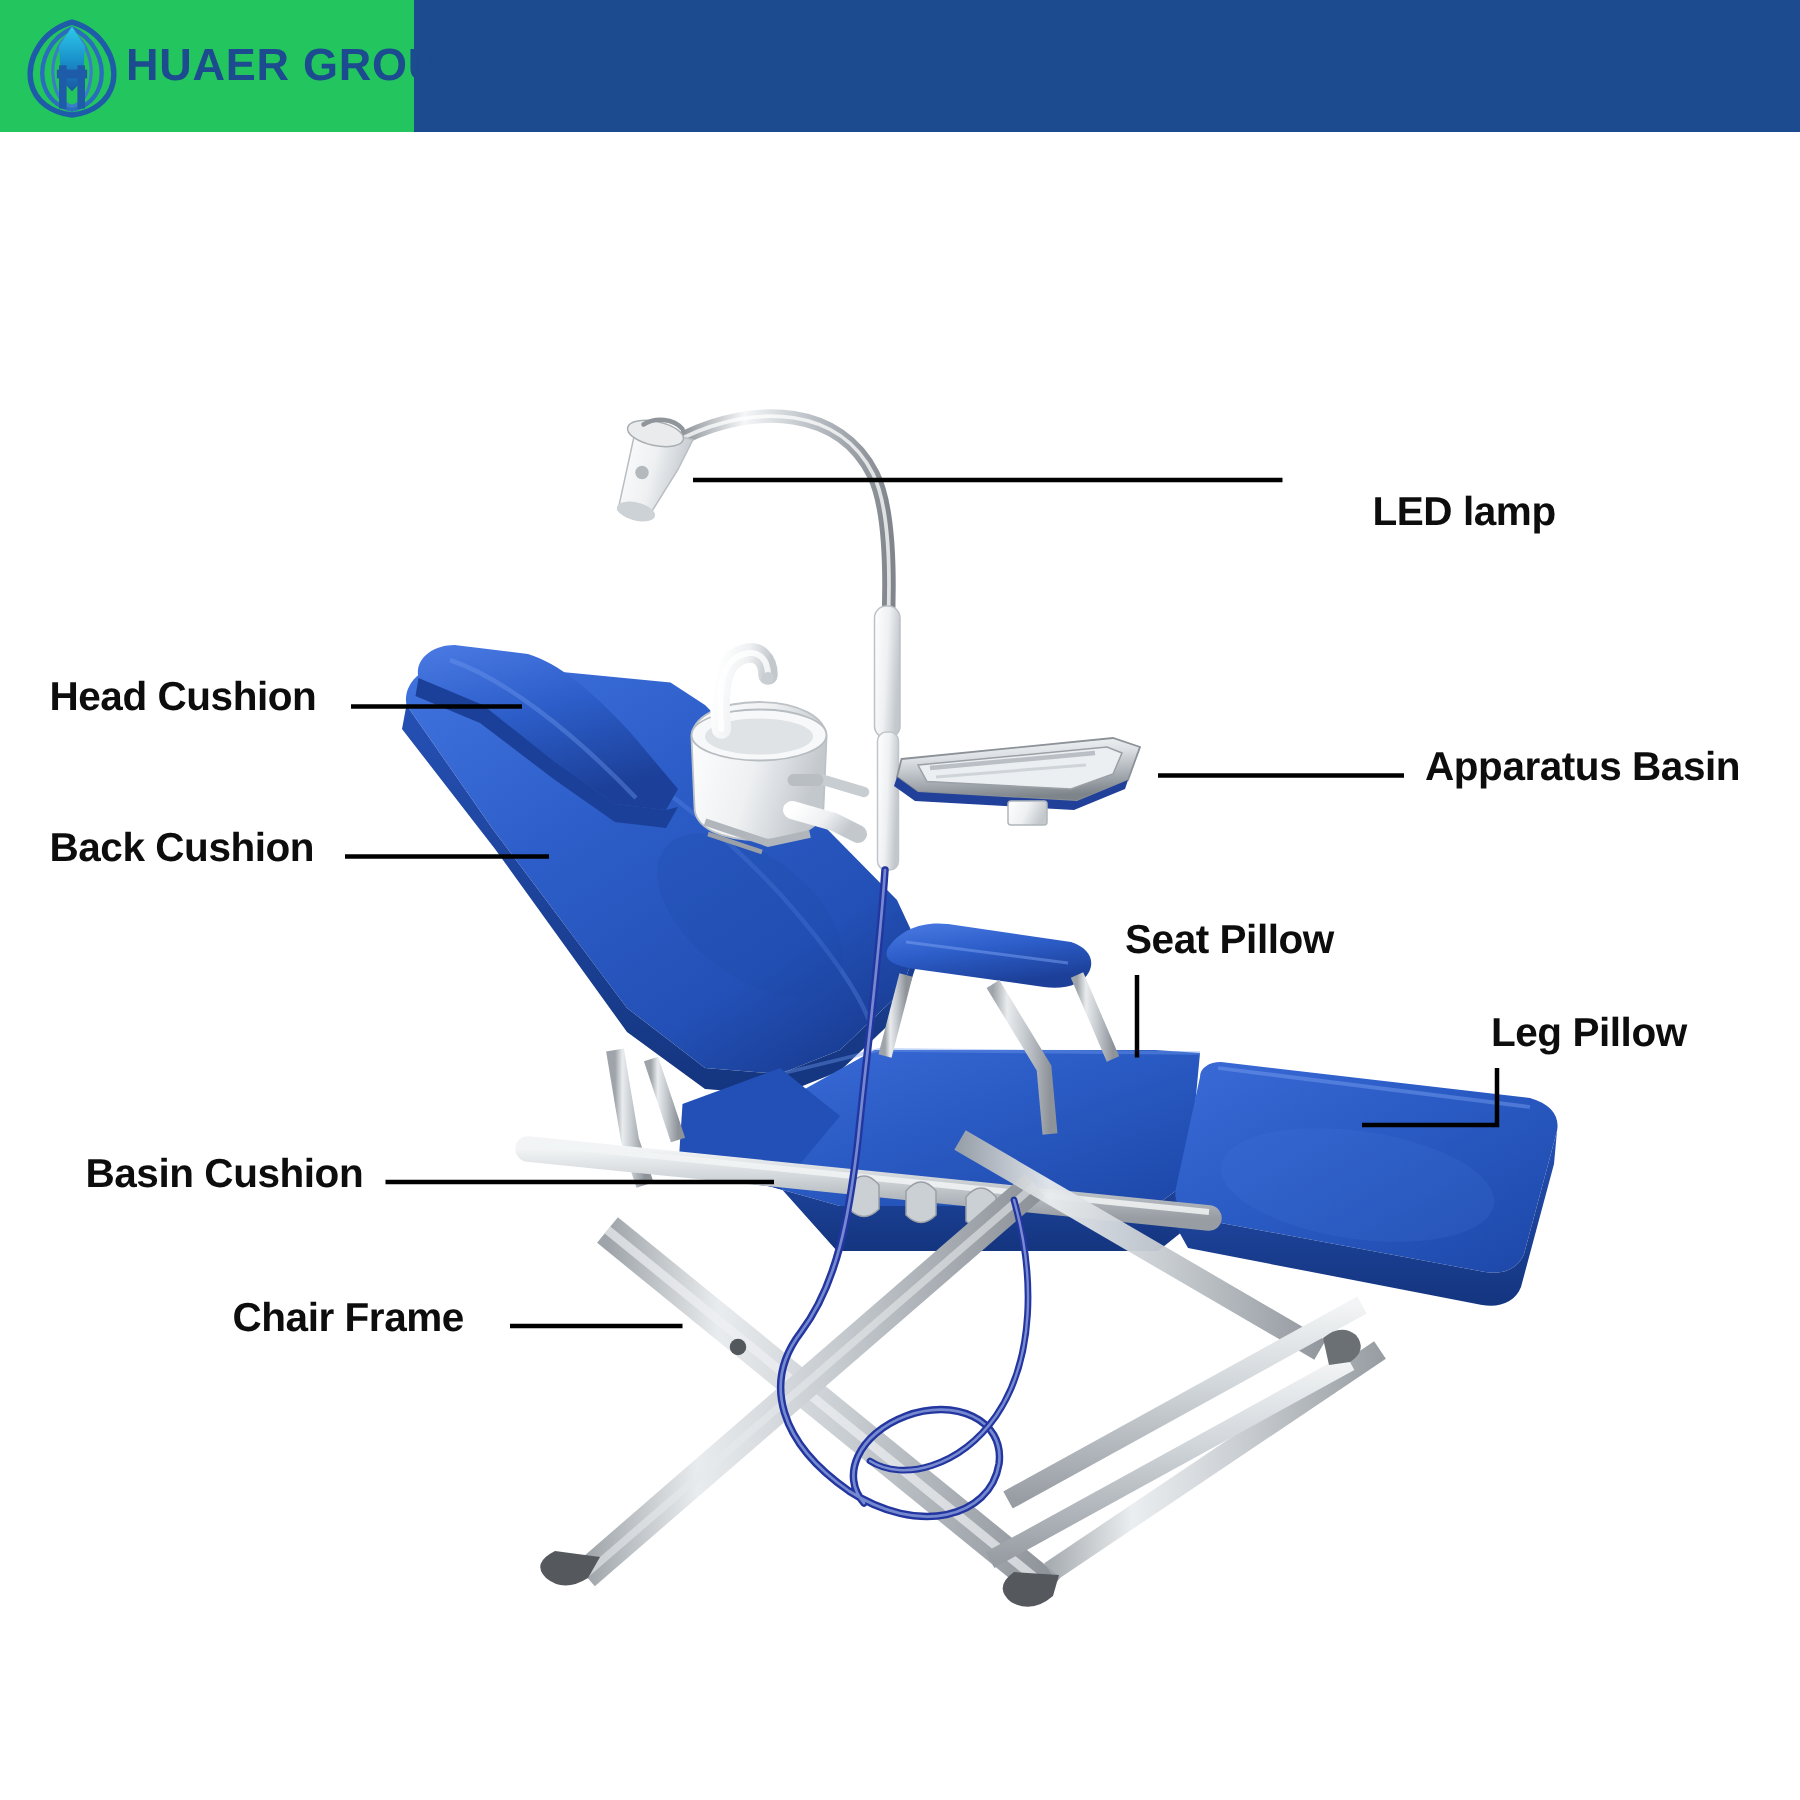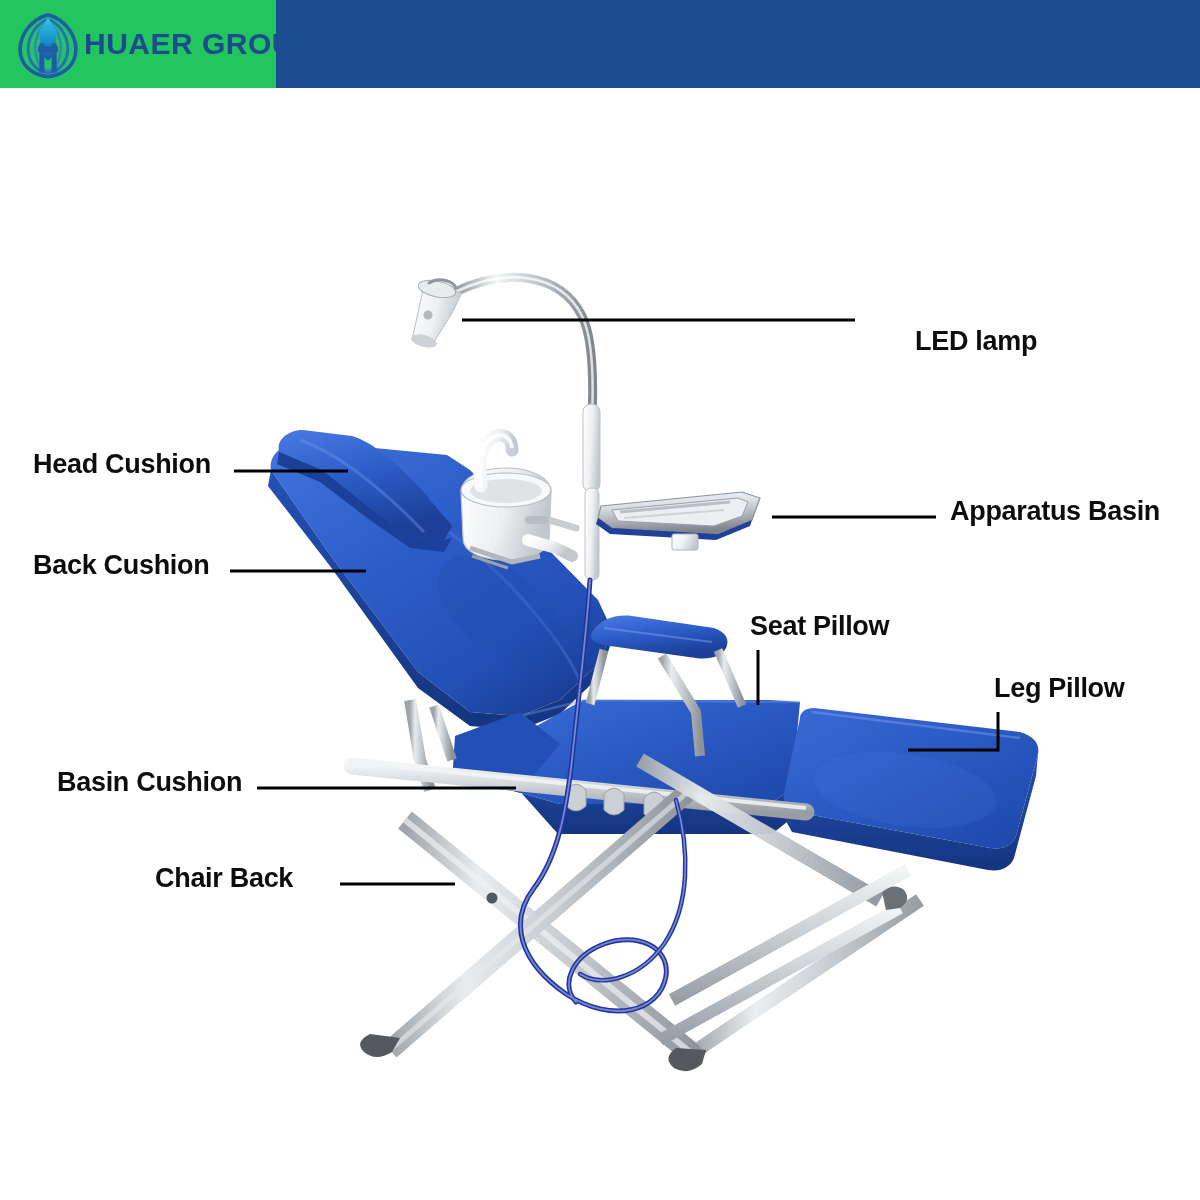--- a/index.html
+++ b/index.html
@@ -278,16 +278,16 @@
   </div>
 
   <div id="callout-labels">
       <div class="label r" style="left: 915px; top: 301px; margin-top: 25px;">LED lamp</div>
       <div class="label r" style="left: 950px; top: 496px;">Apparatus Basin</div>
       <div class="label r" style="left: 750px; top: 611px;">Seat Pillow</div>
       <div class="label r" style="left: 994px; top: 673px;">Leg Pillow</div>
       <div class="label l" style="left: 33px; top: 449px;">Head Cushion</div>
       <div class="label l" style="left: 33px; top: 550px;">Back Cushion</div>
       <div class="label l" style="left: 57px; top: 767px;">Basin Cushion</div>
-      <div class="label l" style="left: 155px; top: 863px;">Chair Back</div>
+      <div class="label l" style="left: 155px; top: 863px;">Chair Frame</div>
     </div>
 
 </div>
 
 </body></html>

